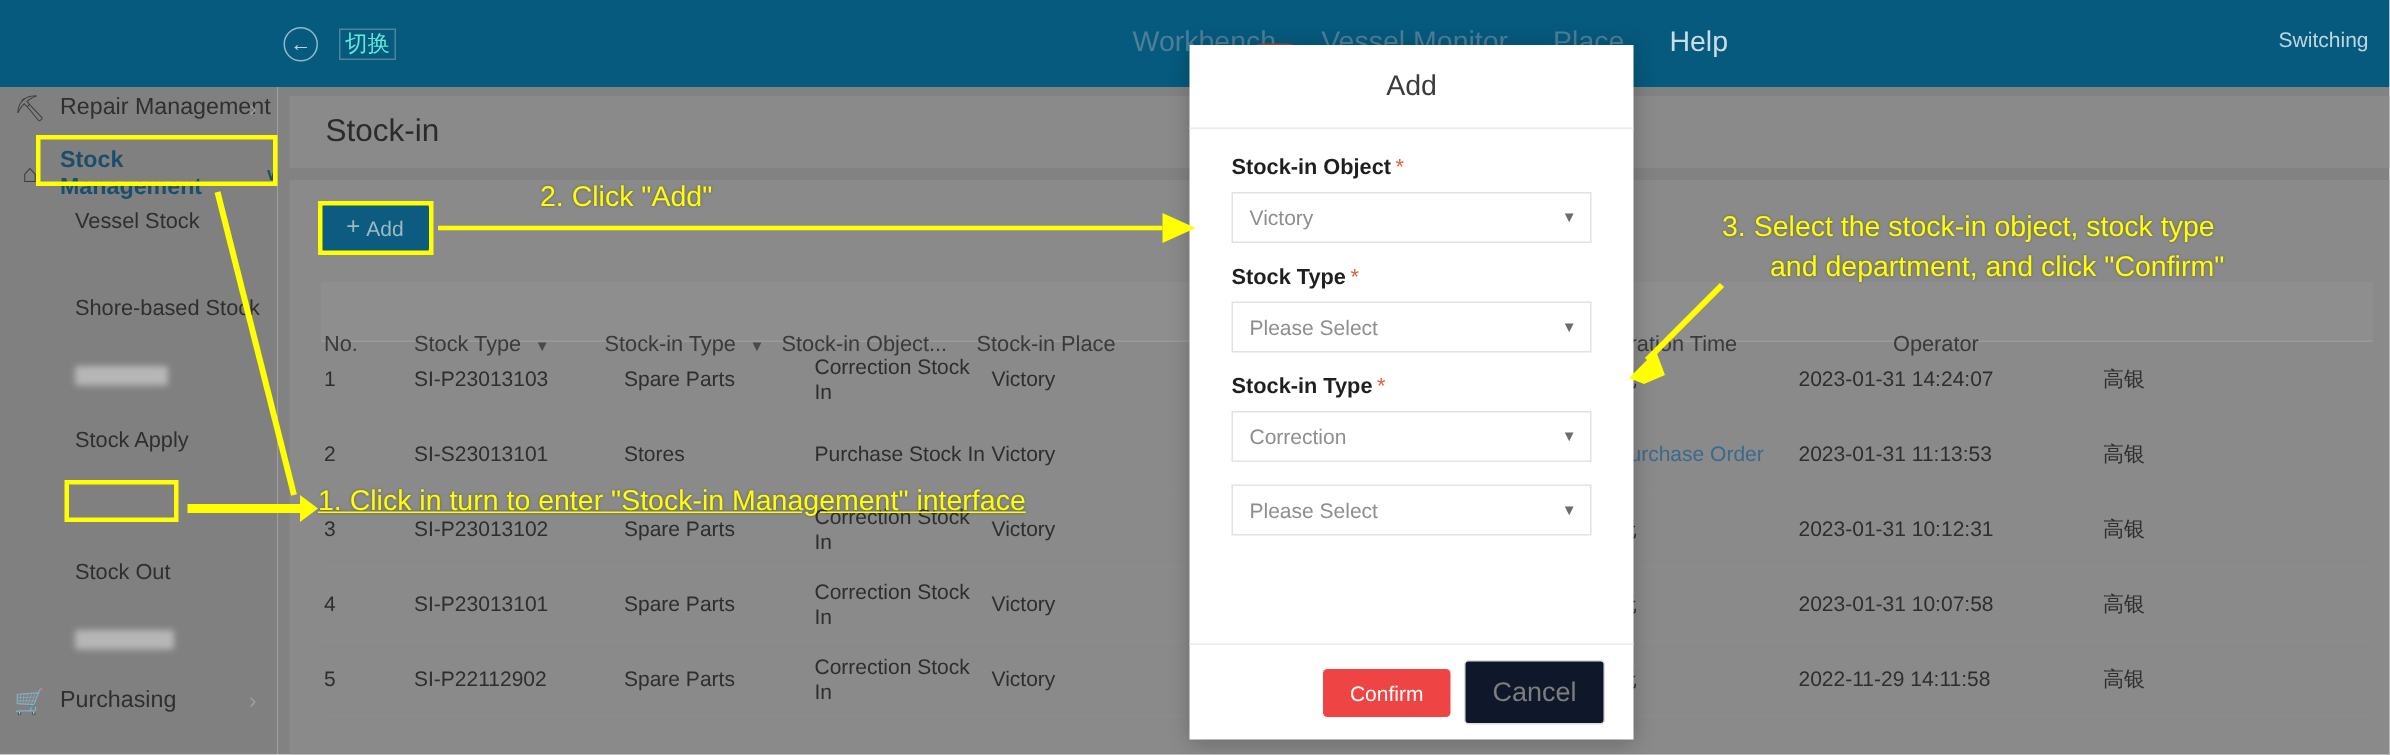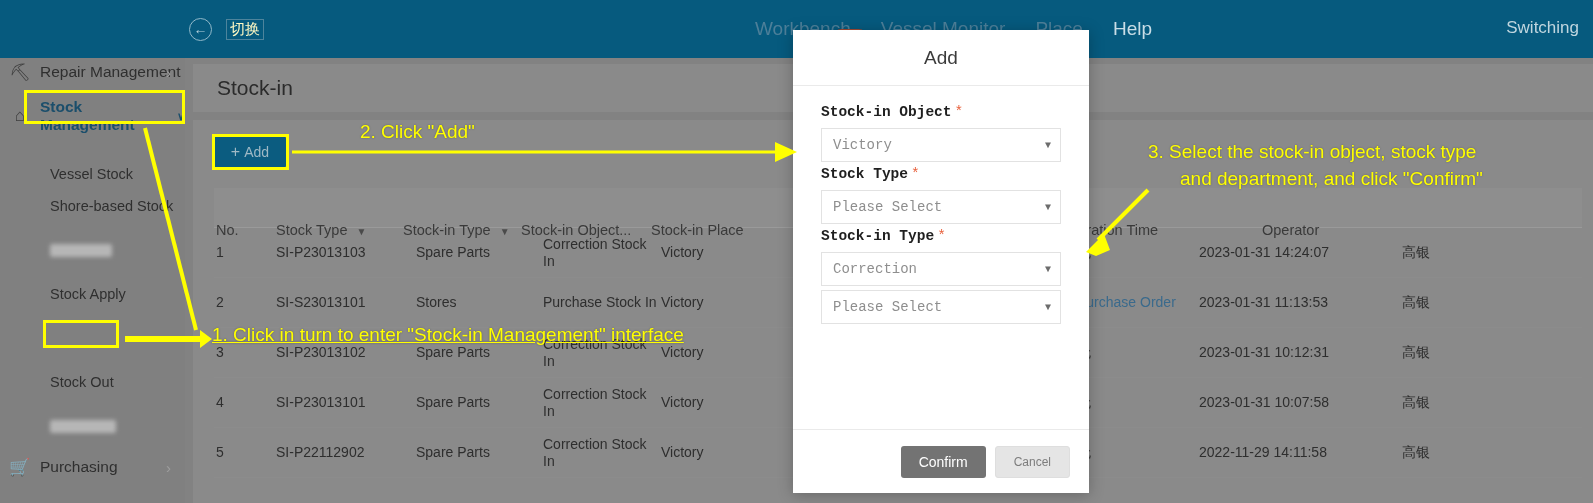--- a/index.html
+++ b/index.html
@@ -35,38 +35,38 @@
     margin-left: 12px; color: #ffffff; font-size: 24px; font-weight: bold;
     letter-spacing: 1px;
   }
   .back-circle {
     position: absolute; left: 189px; top: 18px; width: 23px; height: 23px;
     border: 1.6px solid #8fb8c9; border-radius: 50%;
     color: #b9d2dd; font-size: 14px; line-height: 20px; text-align: center;
   }
   .switch-btn {
     position: absolute; left: 226px; top: 19px;
-    color: #fef9c3; font-size: 15px; border: 1px solid #4d849c; padding: 0px 3px;
+    color: #5eead4; font-size: 15px; border: 1px solid #4d849c; padding: 0px 3px;
   }
   .nav-main {
     position: absolute; left: 755px; top: 0; height: 58px;
     display: flex; align-items: center; gap: 30px;
   }
   .nav-item {
     color: #4d7f99; font-size: 19px; position: relative; white-space: nowrap;
   }
   .nav-item.bright { color: #c9dde6; }
   .nav-badge {
     position: absolute; left: 100%; top: 11px; margin-left: -18px;
     background: #a14a34; color: #c88f7d; border-radius: 9px;
     font-size: 12px; padding: 1px 7px; line-height: 15px;
   }
   .nav-right {
     position: absolute; right: 14px; top: 18px;
-    color: #c0d6df; font-size: 17px; text-align: center;
+    color: #c0d6df; font-size: 14px; text-align: center;
   }
 
   
   .sidebar {
     position: absolute; left: 0; top: 58px; width: 185px; height: 445px;
     background: #808080;
     z-index: 3;
   }
   .side-row {
     position: absolute; left: 0; width: 185px; height: 44px;
@@ -155,45 +155,45 @@
   .modal {
     position: absolute; left: 793px; top: 30px; width: 296px; height: 463px;
     background: #ffffff; z-index: 20;
     box-shadow: 0 2px 14px rgba(0,0,0,.25);
   }
   .modal-title {
     height: 56px; display: flex; align-items: center; justify-content: center;
     font-size: 19px; color: #3b3b3b; border-bottom: 1px solid #eaeaea;
   }
   .modal-body { padding: 18px 28px 0 28px; }
-  .field { margin-bottom: 4px; font-family: Liberation Mono, monospace; }
+  .field { margin-bottom: 15px; }
   .field-label {
     font-size: 14.5px; color: #1f1f1f; font-weight: bold; margin-bottom: 8px;
   }
   .req { color: #e8603c; font-weight: normal; margin-left: 3px; }
   .select {
     height: 34px; border: 1px solid #e2e2e2; background: #fff;
     display: flex; align-items: center; justify-content: space-between;
     padding: 0 9px 0 11px; font-size: 14px; color: #8e8e8e;
   }
   .select .sel-caret { font-size: 10px; color: #6c6c6c; }
   .modal-footer {
     position: absolute; left: 0; bottom: 0; width: 296px; height: 64px;
     border-top: 1px solid #eaeaea;
     display: flex; align-items: center; justify-content: flex-end;
     padding-right: 19px; gap: 9px;
   }
   .btn-confirm {
-    background: #737373; color: #ffffff; font-size: 14px;
+    background: #ef4444; color: #ffffff; font-size: 14px;
     padding: 0 18px; height: 32px; border-radius: 3px;
     display: flex; align-items: center; justify-content: center;
   }
   .btn-cancel {
-    background: #e5e5e5; color: #7d7d7d; font-size: 12px;
-    padding: 0 18px; height: 32px; border-radius: 3px;
+    background: #0f172a; color: #7d7d7d; font-size: 18px;
+    padding: 0 18px; height: 43px; border-radius: 3px;
     border: 1px solid #dedede;
     display: flex; align-items: center; justify-content: center;
   }
 
   
   .anno-layer {
     position: absolute; left: 0; top: 0; width: 1593px; height: 503px;
     pointer-events: none; z-index: 40;
   }
   .anno-text {
@@ -232,21 +232,21 @@
       <div class="side-label group">Repair Management</div>
       <div class="side-chevron">›</div>
     </div>
 
     <div class="side-row" style="top:36px;">
       <div class="side-icon">⌂</div>
       <div class="stock-mgmt-label">Stock Management</div>
       <span class="caret-down stock-mgmt-label">∨</span>
     </div>
 
-    <div class="sub-row" style="top:94px;">
+    <div class="sub-row" style="top:68px;">
       <div class="sub-label">Vessel Stock</div>
     </div>
     <div class="sub-row" style="top:126px;">
       <div class="sub-label">Shore-based Stock</div>
     </div>
     <div class="sub-row" style="top:170px;">
       <div class="redacted"></div>
     </div>
     <div class="sub-row" style="top:214px;">
       <div class="sub-label">Stock Apply</div>

